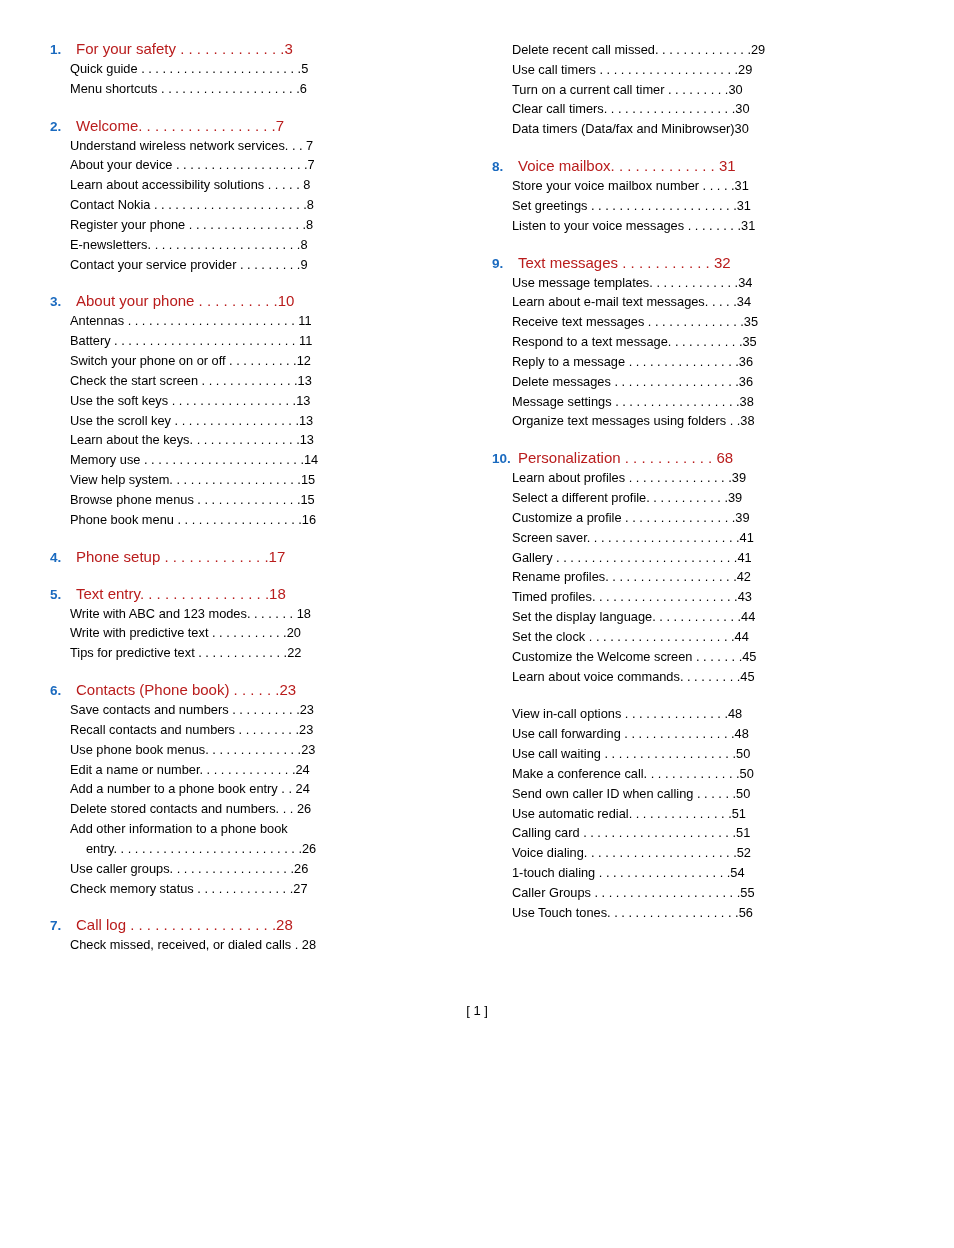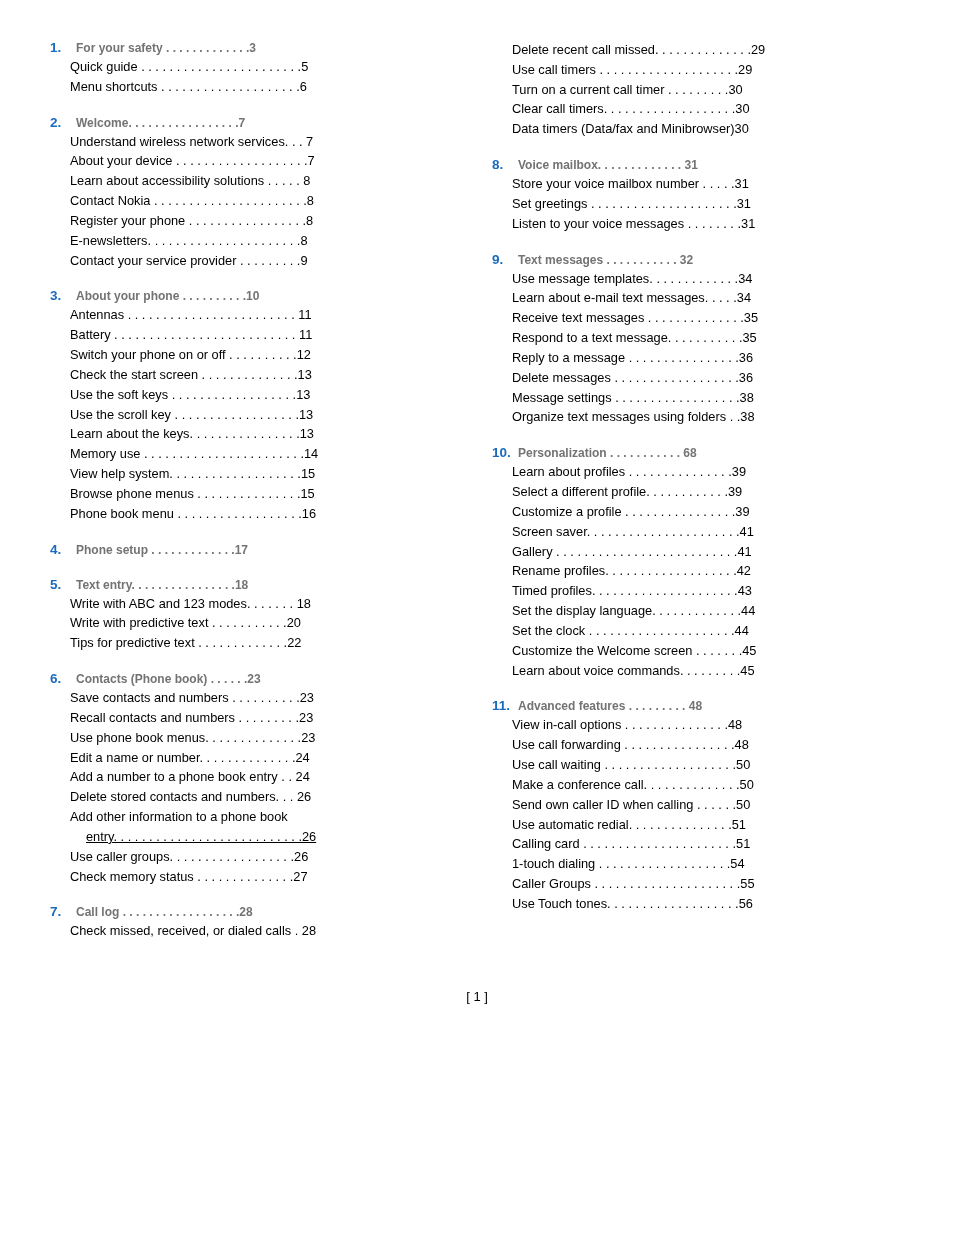--- a/index.html
+++ b/index.html
@@ -16,23 +16,23 @@
       display: flex;
       gap: 30px;
     }
     .column {
       flex: 1;
     }
     .section {
       margin-bottom: 18px;
     }
     .section-title {
-      color: #737373;
-      font-weight: bold;
-      font-size: 12px;
+      color: #b91c1c;
+      font-weight: normal;
+      font-size: 15px;
       margin-bottom: 2px;
     }
     .section-number {
       color: #1a6abf;
       font-weight: bold;
       font-size: 13.5px;
       min-width: 20px;
     }
     .section-header {
       display: flex;
@@ -41,21 +41,20 @@
     }
     .toc-item {
       display: flex;
       justify-content: space-between;
       line-height: 1.55;
       padding-left: 20px;
       font-size: 12.8px;
     }
     .toc-item-indent {
       padding-left: 36px;
-      text-decoration: underline;
     }
     .page-footer {
       text-align: center;
       margin-top: 30px;
       font-size: 13px;
     }
   </style>
 </head>
 <body>
 
@@ -182,31 +181,28 @@
         <div class="toc-item">Screen saver. . . . . . . . . . . . . . . . . . . . . .41</div>
         <div class="toc-item">Gallery . . . . . . . . . . . . . . . . . . . . . . . . . .41</div>
         <div class="toc-item">Rename profiles. . . . . . . . . . . . . . . . . . .42</div>
         <div class="toc-item">Timed profiles. . . . . . . . . . . . . . . . . . . . .43</div>
         <div class="toc-item">Set the display language. . . . . . . . . . . . .44</div>
         <div class="toc-item">Set the clock . . . . . . . . . . . . . . . . . . . . .44</div>
         <div class="toc-item">Customize the Welcome screen . . . . . . .45</div>
         <div class="toc-item">Learn about voice commands. . . . . . . . .45</div>
       </div>
       <div class="section">
-        <div class="section-header">
-          <span class="section-number">11.</span>
-          <span class="section-title">Advanced features . . . . . . . . . 48</span>
-        </div>
         <div class="toc-item">View in-call options . . . . . . . . . . . . . . .48</div>
         <div class="toc-item">Use call forwarding . . . . . . . . . . . . . . . .48</div>
         <div class="toc-item">Use call waiting . . . . . . . . . . . . . . . . . . .50</div>
         <div class="toc-item">Make a conference call. . . . . . . . . . . . . .50</div>
         <div class="toc-item">Send own caller ID when calling . . . . . .50</div>
         <div class="toc-item">Use automatic redial. . . . . . . . . . . . . . .51</div>
         <div class="toc-item">Calling card . . . . . . . . . . . . . . . . . . . . . .51</div>
+        <div class="toc-item">Voice dialing. . . . . . . . . . . . . . . . . . . . . .52</div>
         <div class="toc-item">1-touch dialing . . . . . . . . . . . . . . . . . . .54</div>
         <div class="toc-item">Caller Groups . . . . . . . . . . . . . . . . . . . . .55</div>
         <div class="toc-item">Use Touch tones. . . . . . . . . . . . . . . . . . .56</div>
       </div>
     </div>
 </div>
 <div class="page-footer">
   <span>[ 1 ]</span>
 </div>
 

